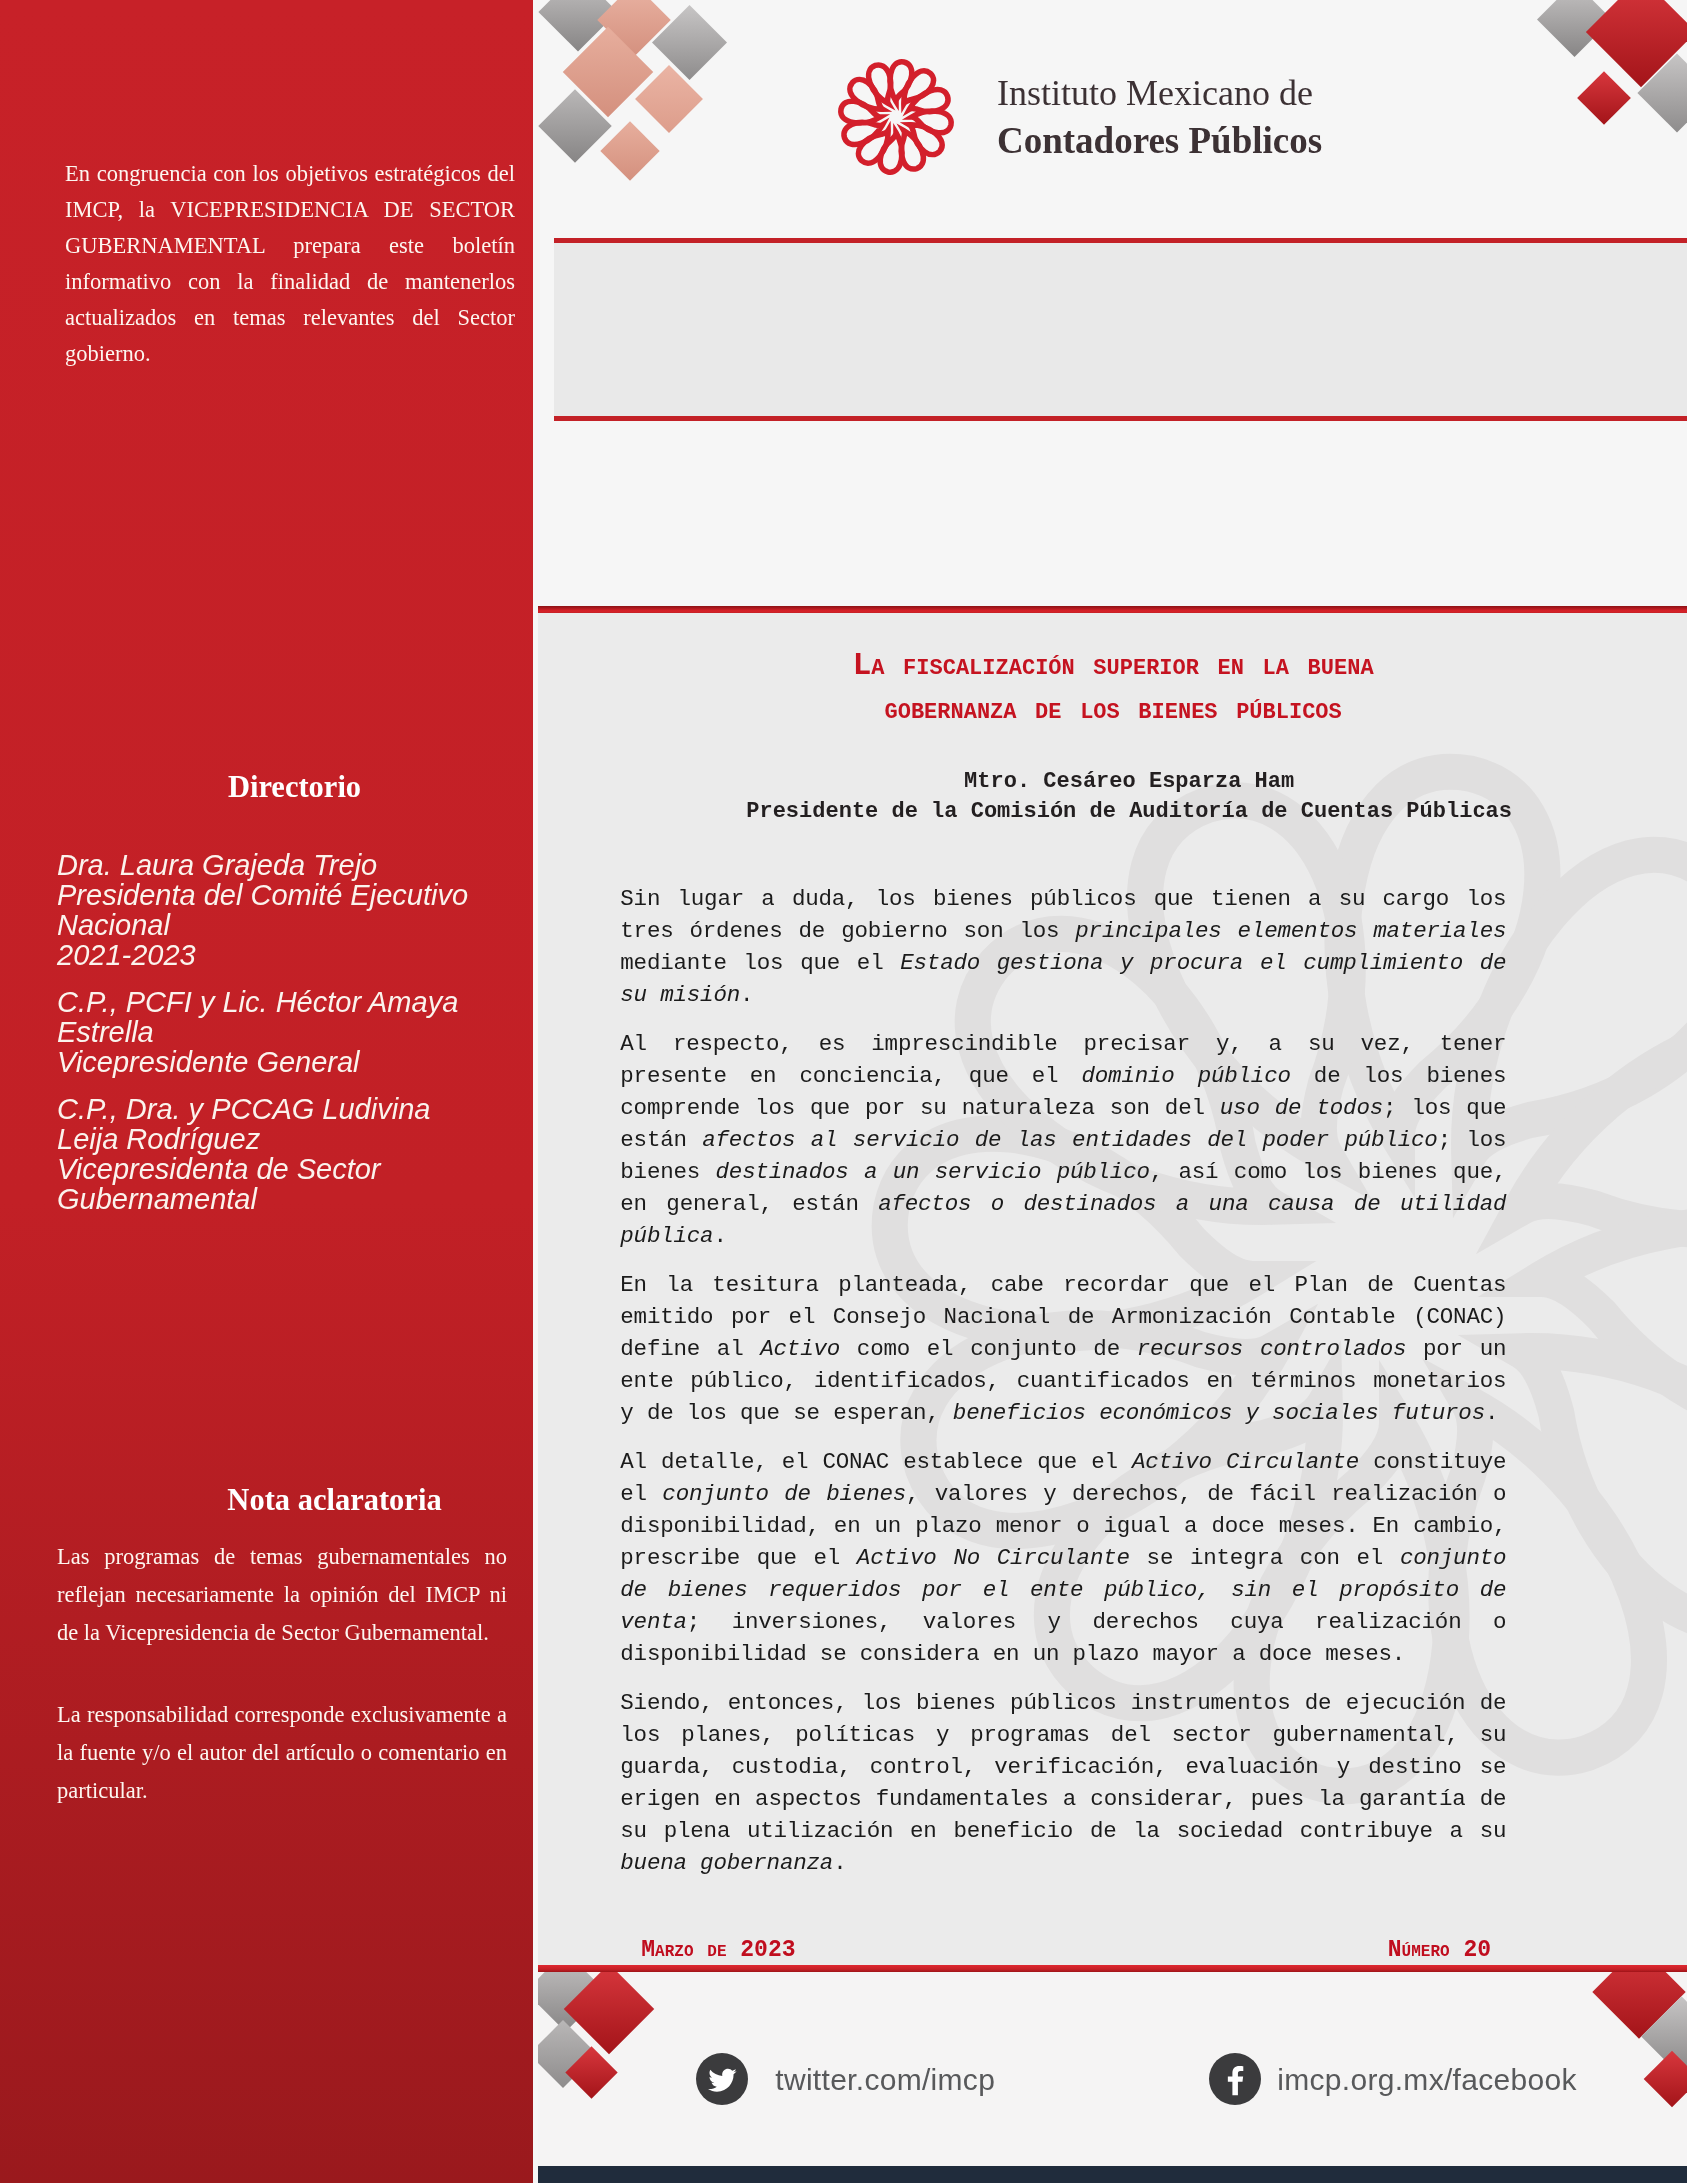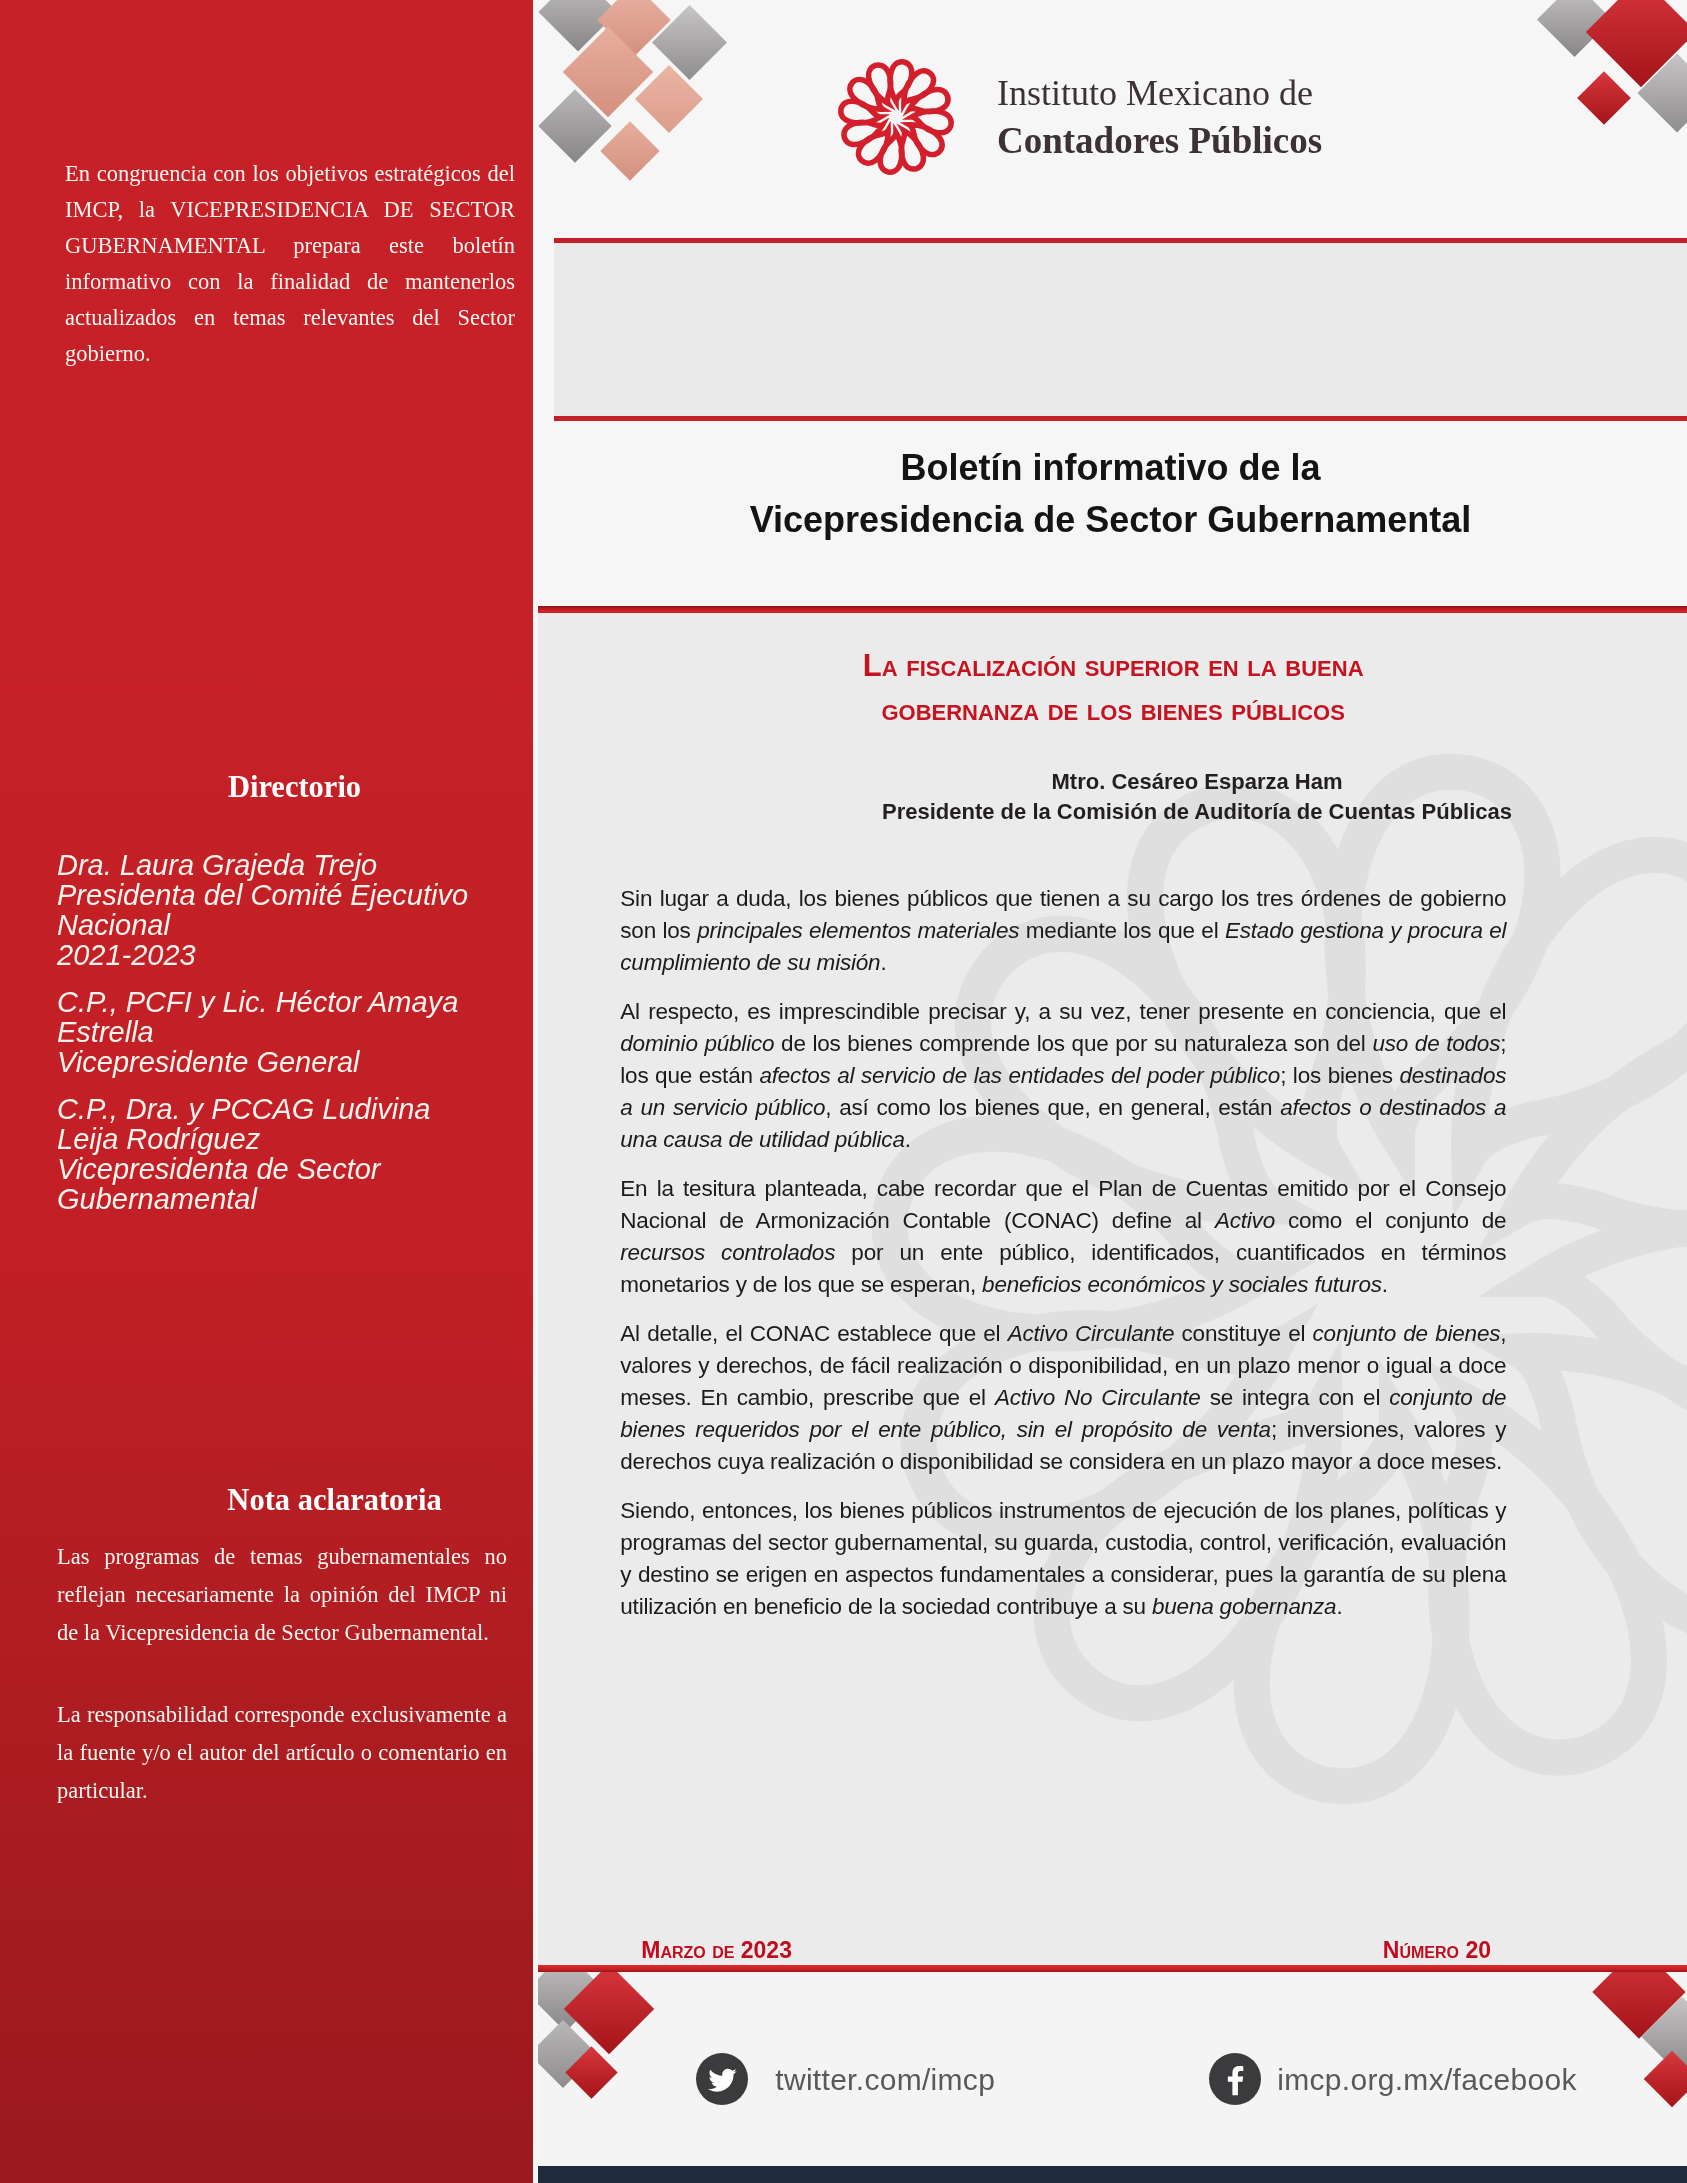--- a/index.html
+++ b/index.html
@@ -34,21 +34,21 @@
   #graybox{position:absolute;left:21px;right:0;top:238px;height:173px;background:#e9e9e9;
            border-top:5.3px solid #c32127;border-bottom:5.3px solid #c32127;}
   
   #banner{position:absolute;left:0;right:0;top:442px;text-align:center;color:#141414;
           font-weight:bold;font-size:36px;line-height:52px;letter-spacing:0px;}
   .rule{position:absolute;left:5.3px;right:0;height:7.3px;
         background:linear-gradient(180deg,#8c1216 0%,#d92128 70%,#c62026 100%);}
   #rule1{top:606px;}
   #rule2{top:1965px;height:6.6px;background:linear-gradient(180deg,#e02830 0%,#c62026 60%,#9e1418 100%);}
   
-  #content{position:absolute;left:5.3px;right:0;top:613px;height:1352px;background:#ebebeb;overflow:hidden;}
+  #content{position:absolute;left:5.3px;right:0;top:613px;height:1352px;background:#ebebeb;overflow:hidden;font-family:Liberation Mono, monospace;}
   #watermark{position:absolute;right:-371px;top:4px;width:1324px;height:1324px;opacity:1;}
   #article-title{position:absolute;left:0;right:0;top:30.5px;text-align:center;color:#c51320;
                  font-weight:bold;font-size:31px;line-height:44px;font-variant:small-caps;}
   #author{position:absolute;right:176px;top:154px;text-align:center;color:#231f20;
           font-weight:bold;font-size:22px;line-height:30px;}
   #paras{position:absolute;left:82px;top:270px;width:886px;}
   .bodyp{margin:0 0 17px 0;font-size:22.5px;line-height:32px;text-align:justify;color:#1b1b1b;
          font-stretch:condensed;letter-spacing:-0.2px;}
   .it{font-style:italic;}
   .issue-label{position:absolute;top:1324px;color:#c00d1e;font-weight:bold;font-size:23px;
@@ -159,24 +159,20 @@
         </svg>
         <div id="logo-text">
           <div id="logo-line1">Instituto Mexicano de</div>
           <div id="logo-line2">Contadores Públicos</div>
         </div>
       </div>
     </div>
 
     <div id="graybox"></div>
 
-    <div id="banner">
-      <div>Boletín informativo de la</div>
-      <div>Vicepresidencia de Sector Gubernamental</div>
-    </div>
 
     <div class="rule" id="rule1"></div>
 
     <div id="content">
       <svg id="watermark" viewBox="-110 -110 220 220">
         <g stroke="#e0dfdf" stroke-width="6" fill="none" stroke-linecap="round">
           <g>
               <path d="M0,-24 C-16,-50 -10,-88 12,-84 C30,-80 28,-52 6,-34 C2,-30 0,-27 0,-24 Z"></path>
             </g>
           <g transform="rotate(30)">

